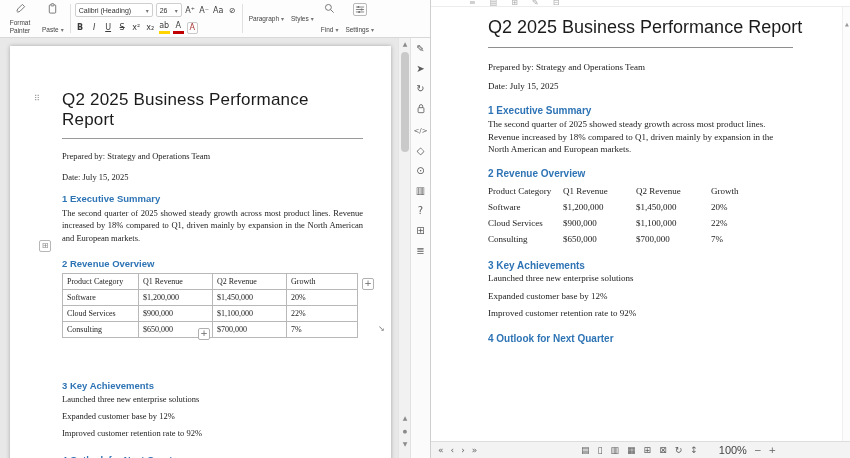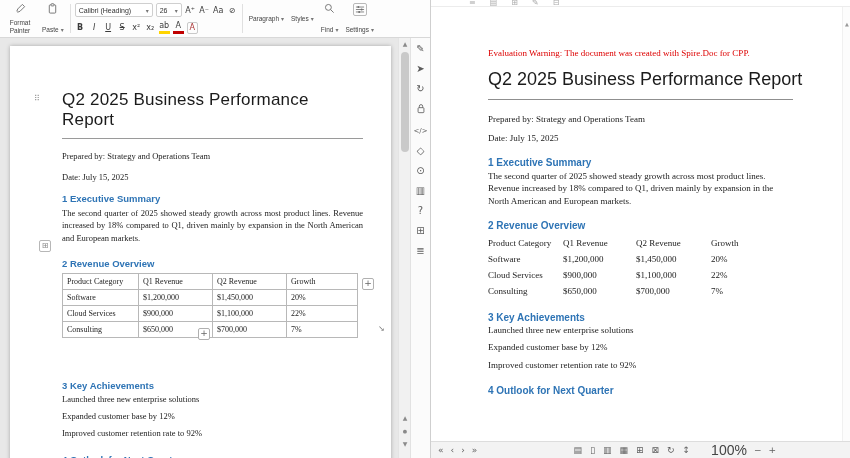--- a/index.html
+++ b/index.html
@@ -77,21 +77,21 @@
   .p-ach{margin-bottom:6px;line-height:1.3}
 
   .p-sb{position:absolute;right:0;top:7px;width:8px;height:434px;border-left:1px solid #f0f0f0;background:#fcfcfc}
   .p-sb span{position:absolute;left:0;width:8px;text-align:center;font-size:5px;color:#999;font-family:"DejaVu Sans",sans-serif}
   .p-sb .up{top:14px}
 
   .p-status{position:absolute;left:0;bottom:0;width:420px;height:17px;background:#f3f3f3;border-top:1px solid #ddd;display:flex;align-items:center;padding:0 75px 0 7px;gap:7px;font-family:"DejaVu Sans",sans-serif}
   .st-ic{font-size:9px;color:#5f5f5f;line-height:15px;cursor:default}
   .st-views{display:flex;gap:8px;margin-left:auto}
   .zoom-group{display:flex;align-items:center;gap:7px;margin-left:14px}
-  .zoom-label{font-size:14px;color:#444;font-family:"Liberation Sans",sans-serif}
+  .zoom-label{font-size:11px;color:#444;font-family:"Liberation Sans",sans-serif}
 </style>
 </head>
 <body>
 
 <div class="app">
 
   <div class="editor">
 
     <div class="tb">
       <div class="tb-big">
@@ -250,21 +250,20 @@
   <div class="preview">
     <div class="p-top">
       <span>≡</span>
       <span>▤</span>
       <span>⊞</span>
       <span>✎</span>
       <span>⊟</span>
     </div>
 
     <div class="p-content">
-      <div class="warning">Evaluation Warning: The document was created with Spire.Doc for CPP.</div>
       <div class="p-title">Q2 2025 Business Performance Report</div>
       <div class="p-meta">Prepared by: Strategy and Operations Team</div>
       <div class="p-meta">Date: July 15, 2025</div>
 
       <div class="p-h">1 Executive Summary</div>
       <div class="p-body">The second quarter of 2025 showed steady growth across most product lines. Revenue increased by 18% compared to Q1, driven mainly by expansion in the North American and European markets.</div>
 
       <div class="p-h">2 Revenue Overview</div>
       <table class="p-table">
         <tbody>

